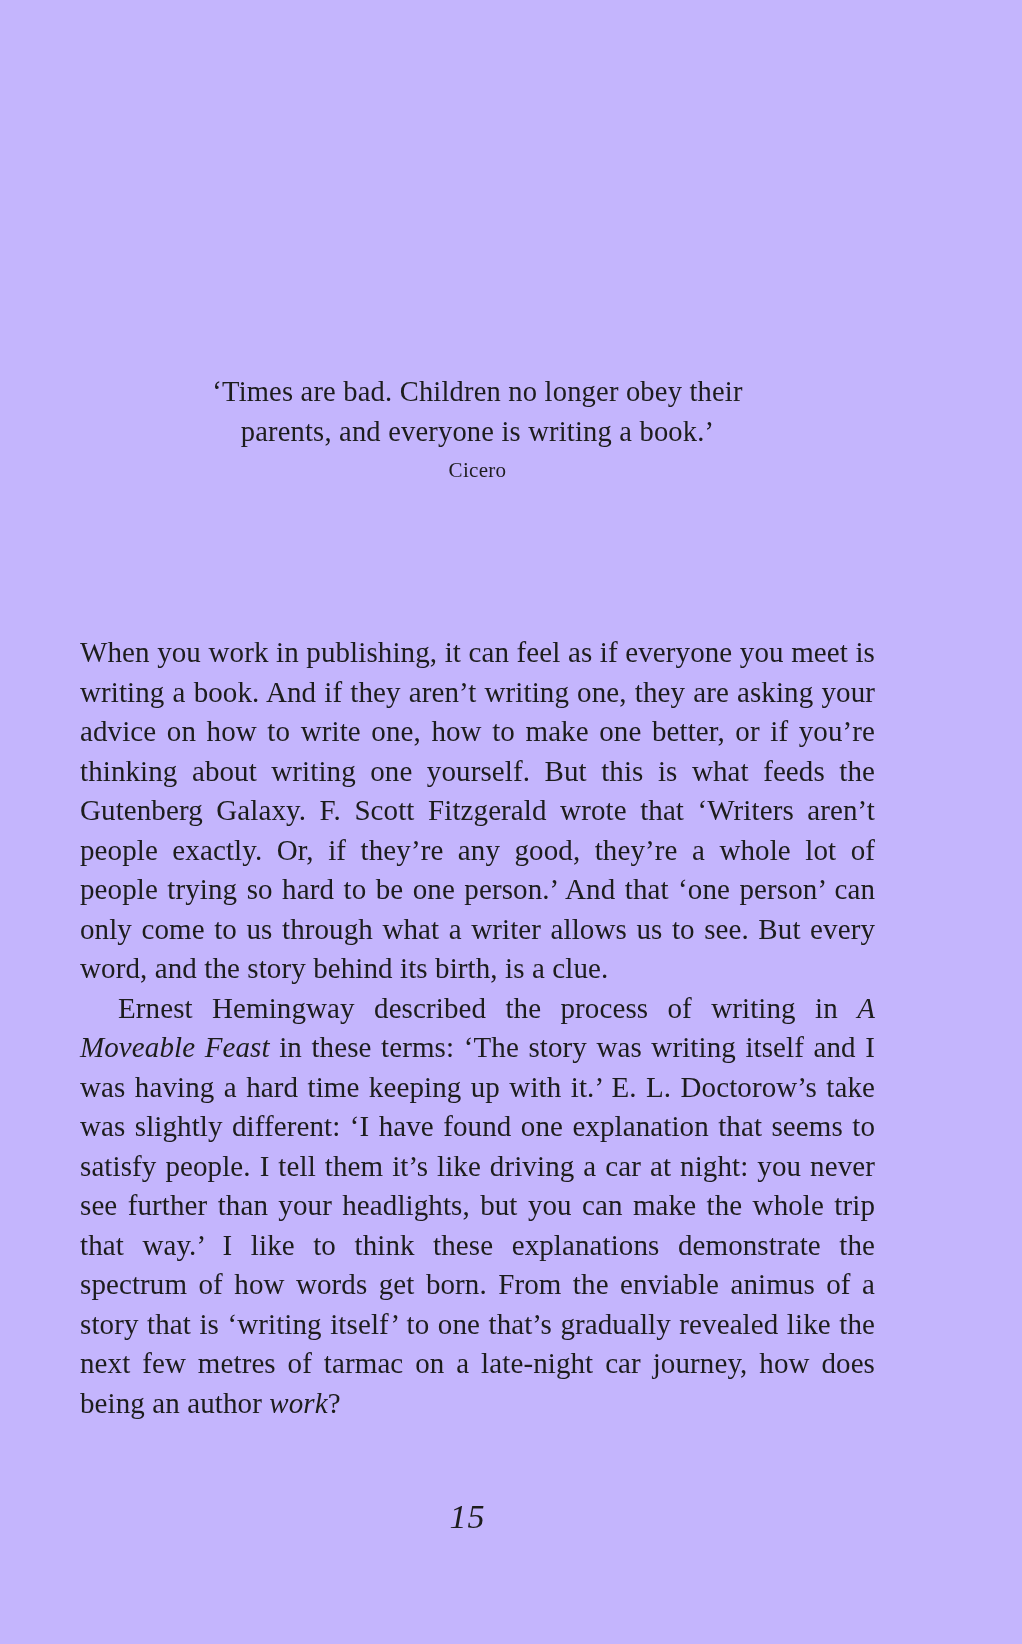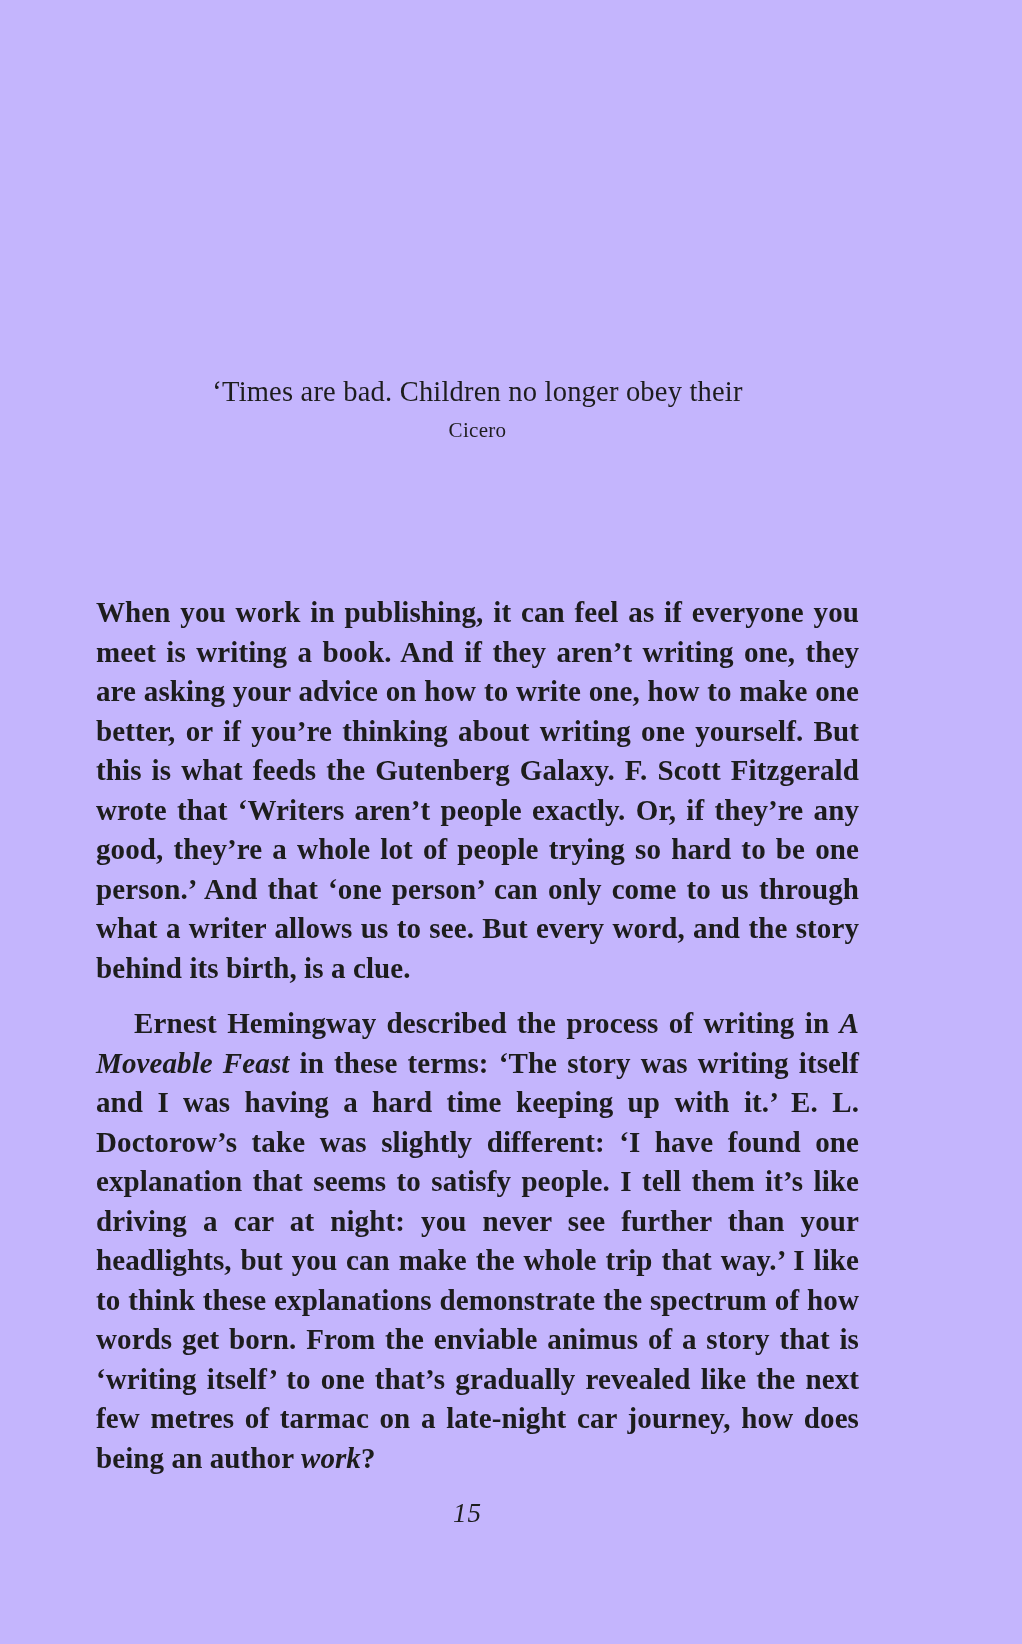--- a/index.html
+++ b/index.html
@@ -37,49 +37,49 @@
     letter-spacing: 0.3px;
   }
   .body-text {
     margin-top: 150px;
     font-size: 29px;
     line-height: 39.5px;
     text-align: justify;
     letter-spacing: 0.1px;
   }
   .body-text p {
-    margin: 16px;
+    margin: 0;
     padding: 0;
-    font-weight: bold;
   }
   .para-indent {
     text-indent: 38px;
   }
   .italic {
     font-style: italic;
   }
   .page-number {
     position: absolute;
     top: 1498px;
     left: 80px;
     width: 775px;
     text-align: center;
-    font-size: 27px;
+    font-size: 34px;
     font-style: italic;
     letter-spacing: 1px;
   }
 </style>
 </head>
 <body>
 
 <div class="page">
   <div class="content">
 
     <div class="epigraph">
       <span>‘Times are bad. Children no longer obey their</span><br>
+      <span>parents, and everyone is writing a book.’</span>
     </div>
     <div class="epigraph-attribution">Cicero</div>
 
     <div class="body-text">
       <p>When you work in publishing, it can feel as if everyone you meet is writing a book. And if they aren’t writing one, they are asking your advice on how to write one, how to make one better, or if you’re thinking about writing one yourself. But this is what feeds the Gutenberg Galaxy. F. Scott Fitzgerald wrote that ‘Writers aren’t people exactly. Or, if they’re any good, they’re a whole lot of people trying so hard to be one person.’ And that ‘one person’ can only come to us through what a writer allows us to see. But every word, and the story behind its birth, is a clue.</p>
       <p class="para-indent"><span>Ernest Hemingway described the process of writing in </span><span class="italic">A Moveable Feast</span><span> in these terms: ‘The story was writing itself and I was having a hard time keeping up with it.’ E. L. Doctorow’s take was slightly different: ‘I have found one explanation that seems to satisfy people. I tell them it’s like driving a car at night: you never see further than your headlights, but you can make the whole trip that way.’ I like to think these explanations demonstrate the spectrum of how words get born. From the enviable animus of a story that is ‘writing itself’ to one that’s gradually revealed like the next few metres of tarmac on a late-night car journey, how does being an author </span><span class="italic">work</span><span>?</span></p>
     </div>
   </div>
 
   <div class="page-number">15</div>

